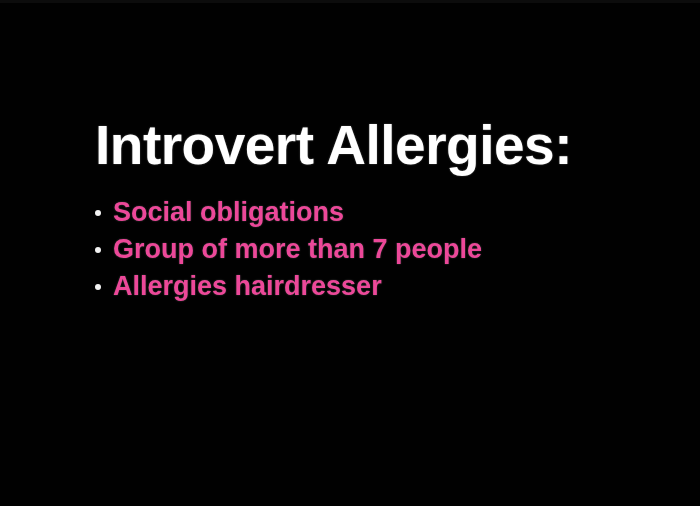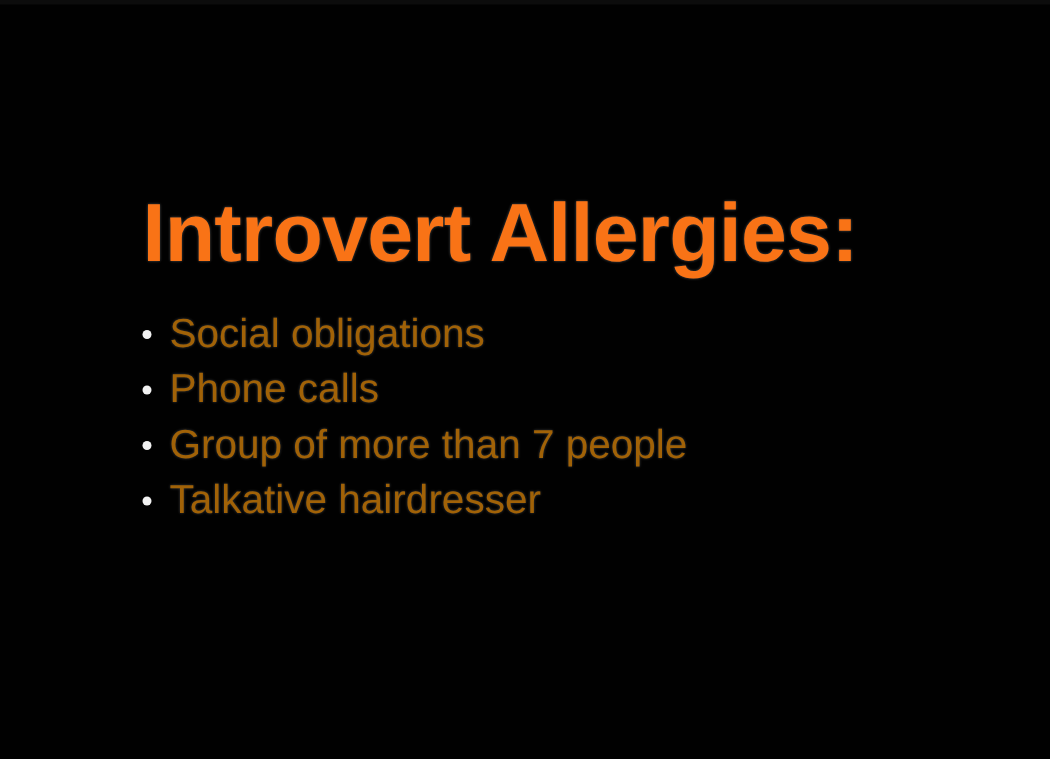--- a/index.html
+++ b/index.html
@@ -32,42 +32,41 @@
 
   .text-block {
     position: absolute;
     left: 95px;
     top: 118px;
     width: 560px;
   }
 
   .meme-title {
     display: block;
-    color: #f97316;
+    color: #ffffff;
     font-size: 55px;
     font-weight: 700;
     line-height: 1.0;
     letter-spacing: -0.5px;
     white-space: nowrap;
     text-shadow: 0 0 2px rgba(255,255,255,0.32);
-    margin-top: 10px;
   }
 
   .meme-list {
     list-style: none;
     margin: 0;
     padding: 0;
     margin-top: 21px;
   }
 
   .meme-list-item {
     position: relative;
-    color: #a16207;
+    color: #ec4899;
     font-size: 27px;
-    font-weight: 400;
+    font-weight: 700;
     line-height: 37px;
     padding-left: 18px;
     white-space: nowrap;
     text-shadow: 0 0 2px rgba(255,255,255,0.25);
   }
 
   .bullet-icon {
     position: absolute;
     left: 0;
     top: 50%;
@@ -87,31 +86,27 @@
 
     <span class="meme-title">Introvert Allergies:</span>
 
     <ul class="meme-list">
 
       <li class="meme-list-item">
         <span class="bullet-icon"></span>
         <span>Social obligations</span>
       </li>
 
-      <li class="meme-list-item">
-        <span class="bullet-icon"></span>
-        <span>Phone calls</span>
-      </li>
 
       <li class="meme-list-item">
         <span class="bullet-icon"></span>
         <span>Group of more than 7 people</span>
       </li>
 
       <li class="meme-list-item">
         <span class="bullet-icon"></span>
-        <span>Talkative hairdresser</span>
+        <span>Allergies hairdresser</span>
       </li>
 
 
     </ul>
   </div>
 </div>
 
 </body></html>

